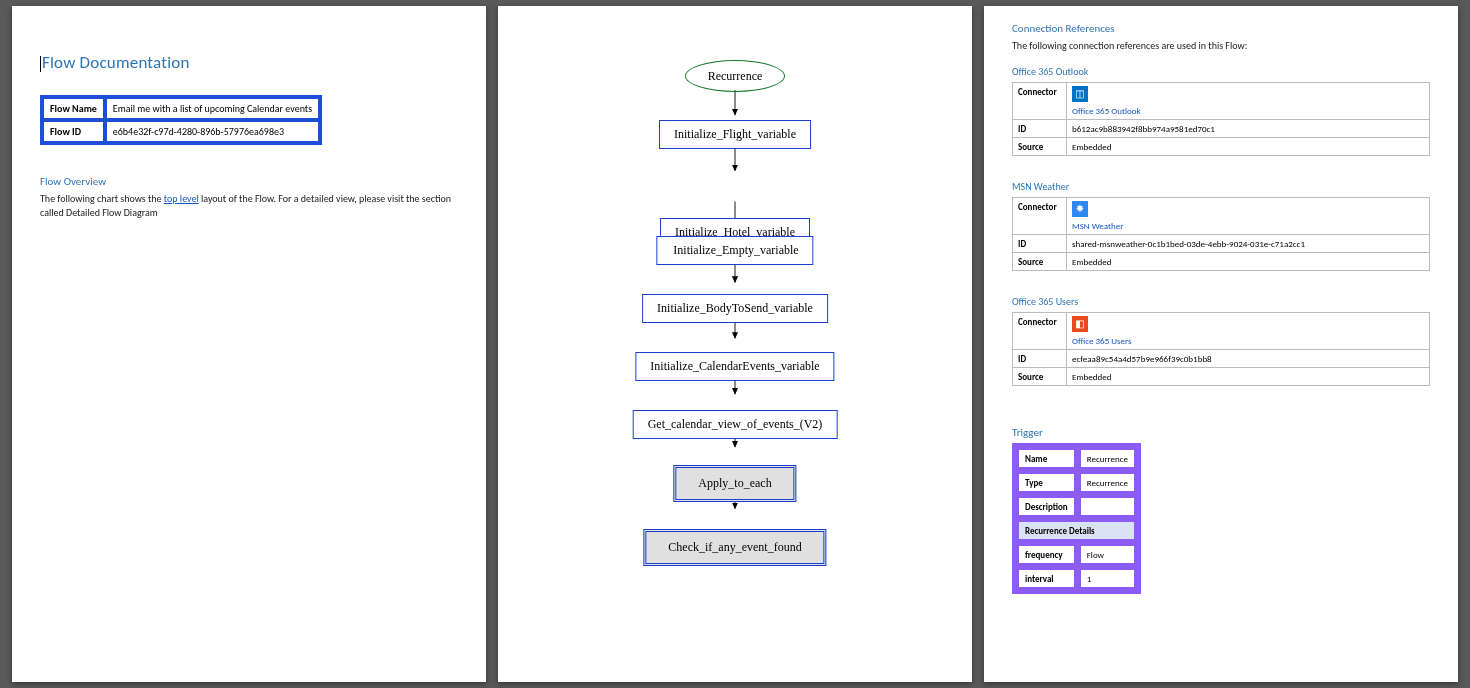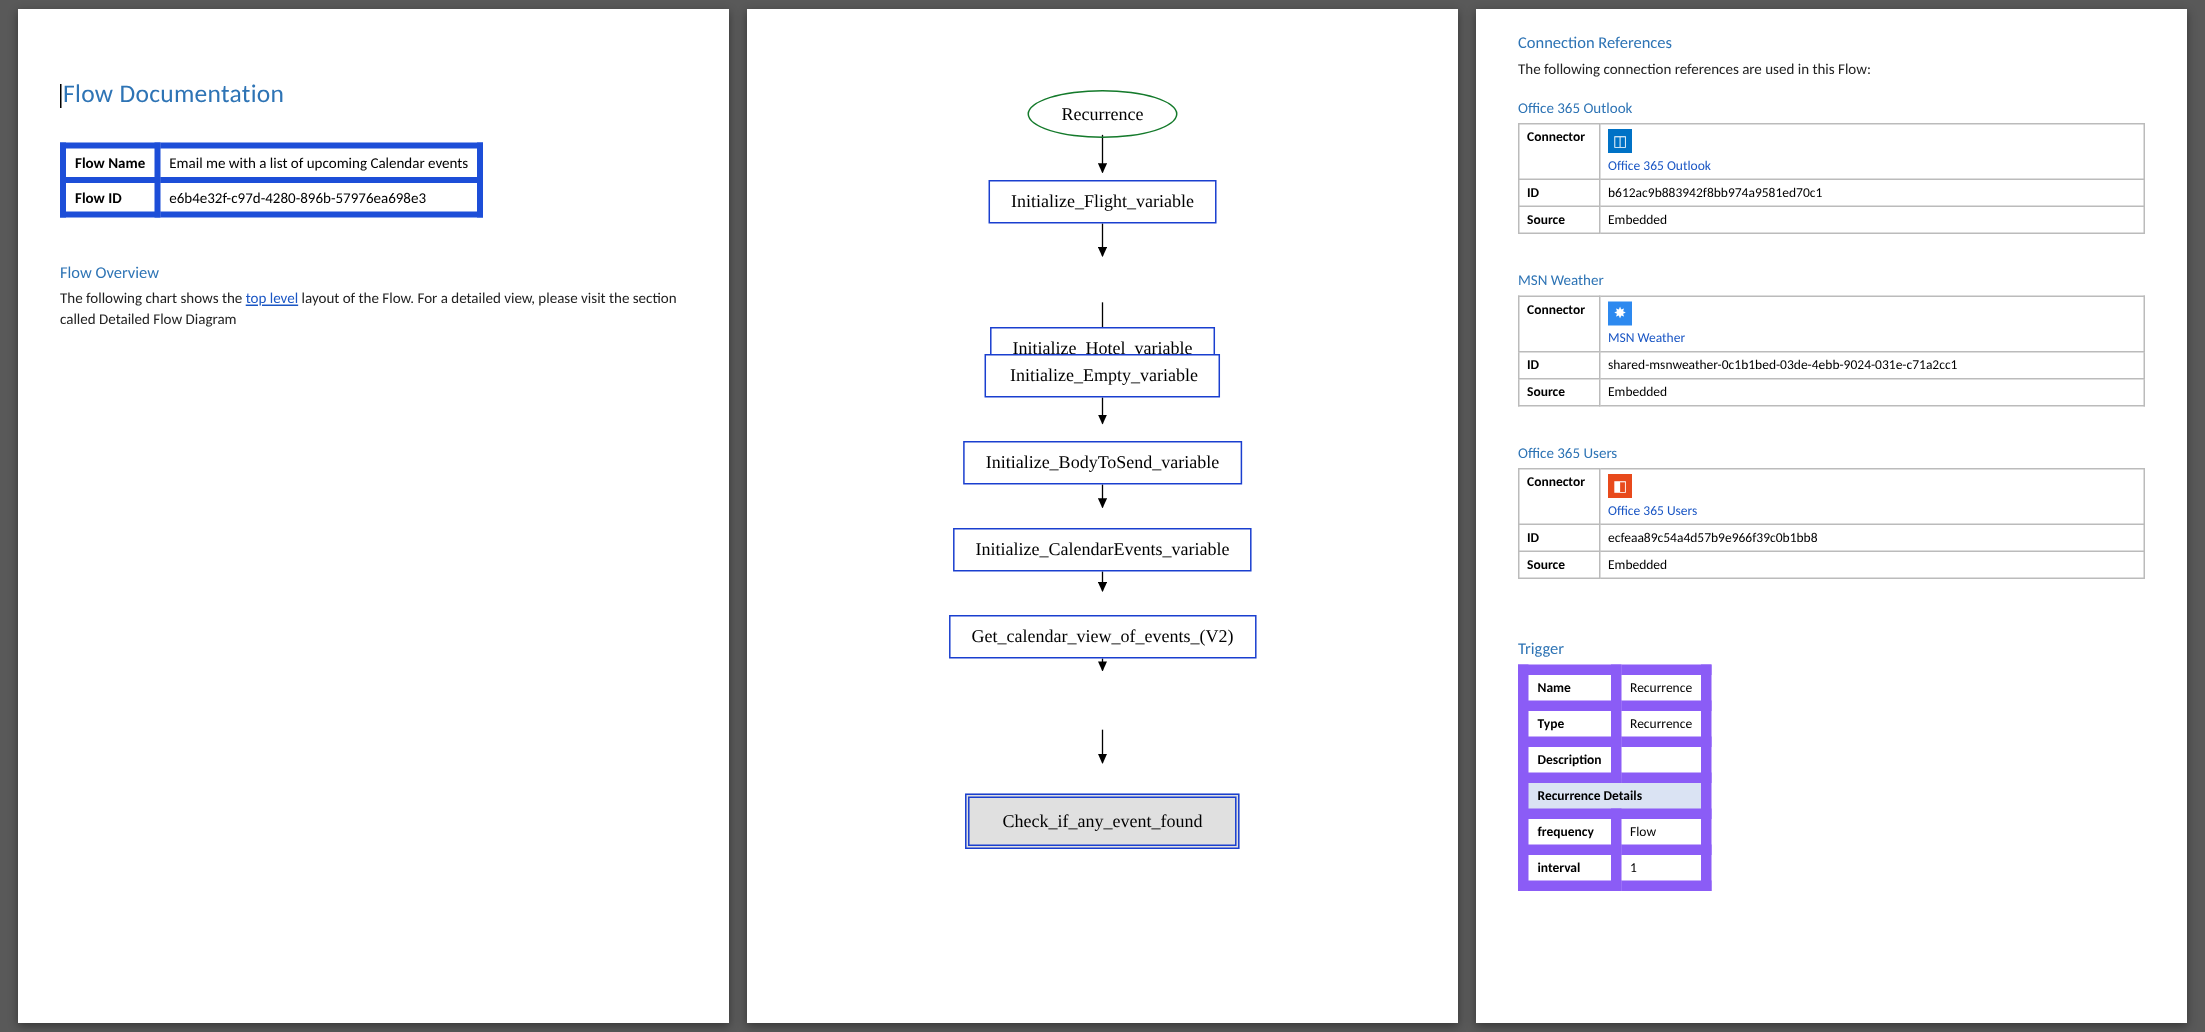--- a/index.html
+++ b/index.html
@@ -204,20 +204,21 @@
 
     <div class="ellipse" style="top:24px;">
         <span>Recurrence</span>
       </div>
     <div class="node rect" style="top:84px;">Initialize_Flight_variable</div>
     <div class="node rect" style="top:142px;margin-top:40px;">Initialize_Hotel_variable</div>
     <div class="node rect" style="top:200px;padding-left:16px;">Initialize_Empty_variable</div>
     <div class="node rect" style="top:258px;">Initialize_BodyToSend_variable</div>
     <div class="node rect" style="top:316px;">Initialize_CalendarEvents_variable</div>
     <div class="node rect" style="top:374px;">Get_calendar_view_of_events_(V2)</div>
+    <div class="node box" style="top:429px;">Apply_to_each</div>
     <div class="node box" style="top:493px;">Check_if_any_event_found</div>
   </div>
 </div>
 
 <div class="page" style="padding-top:4px;">
   <div class="section-title">Connection References</div>
   <div class="body-text">The following connection references are used in this Flow:</div>
 
   <div class="section-title small">Office 365 Outlook</div>
   <table class="conn">

